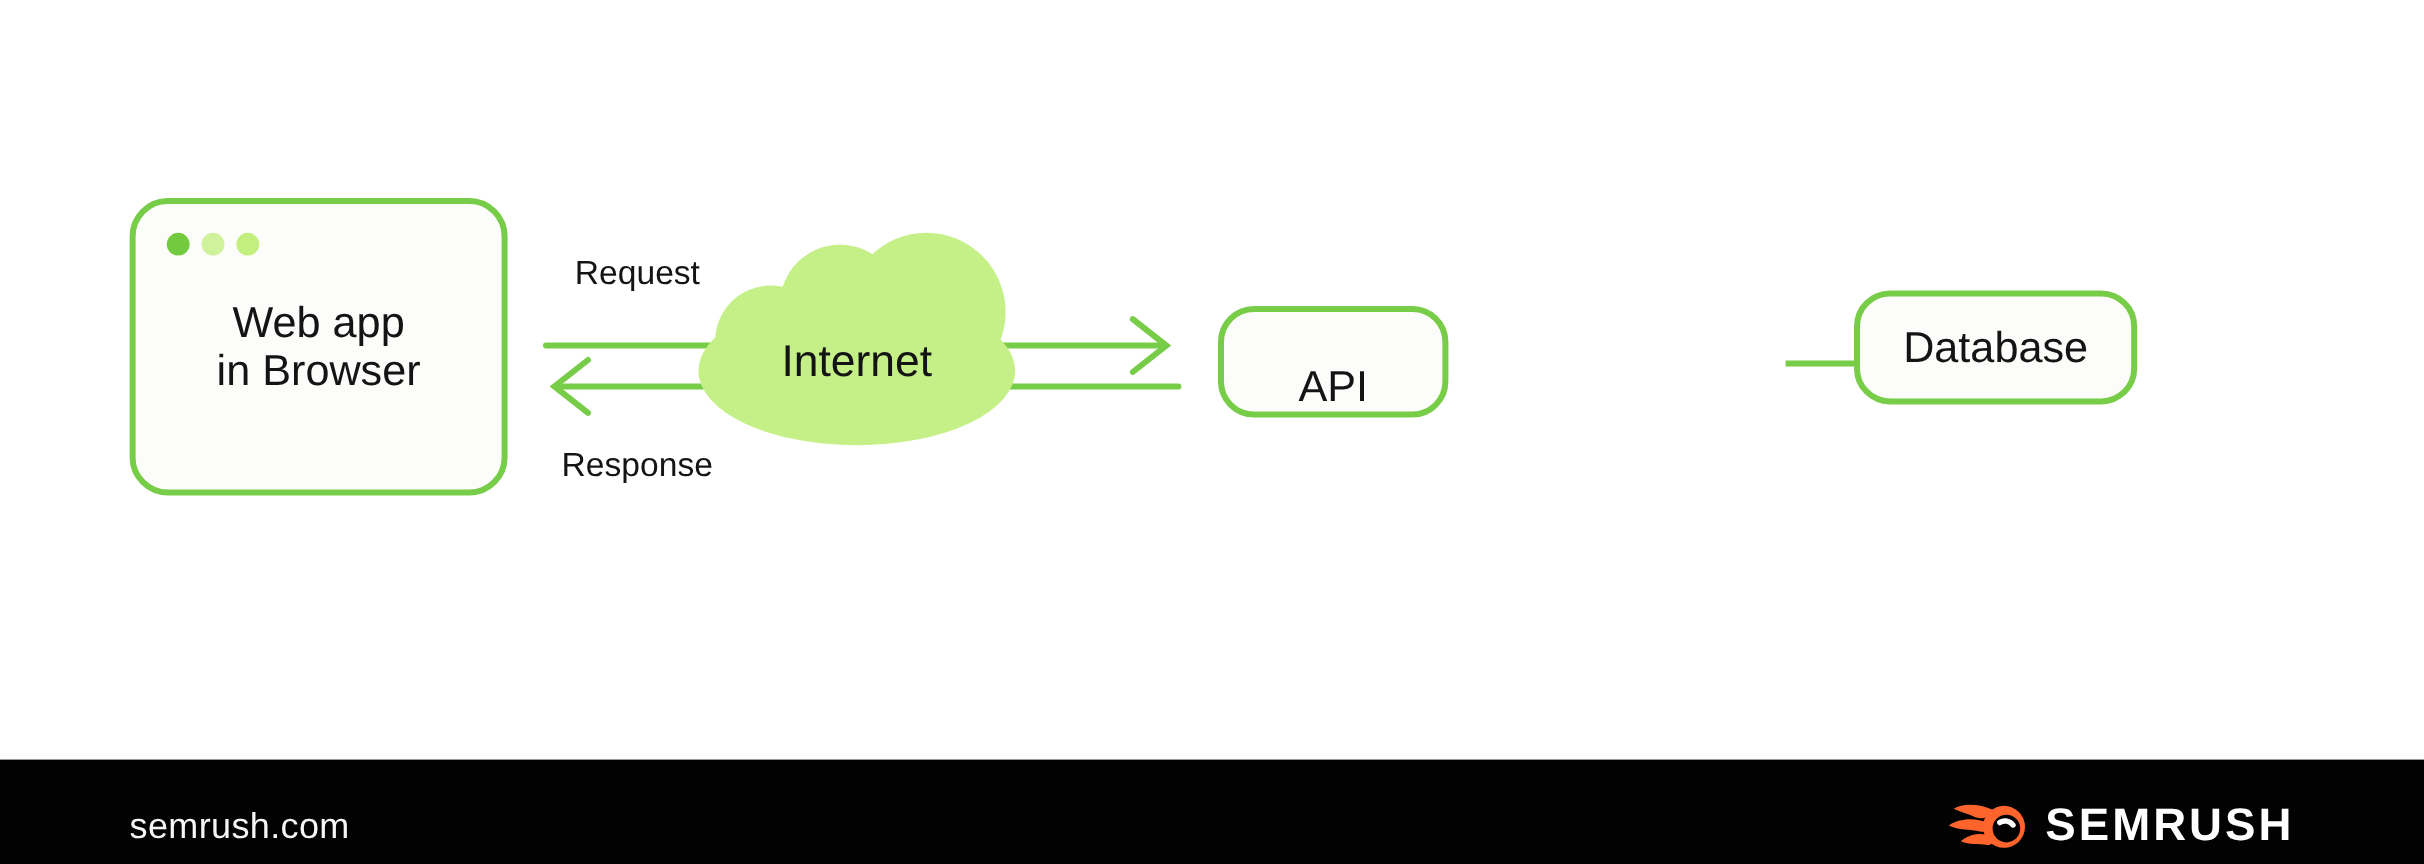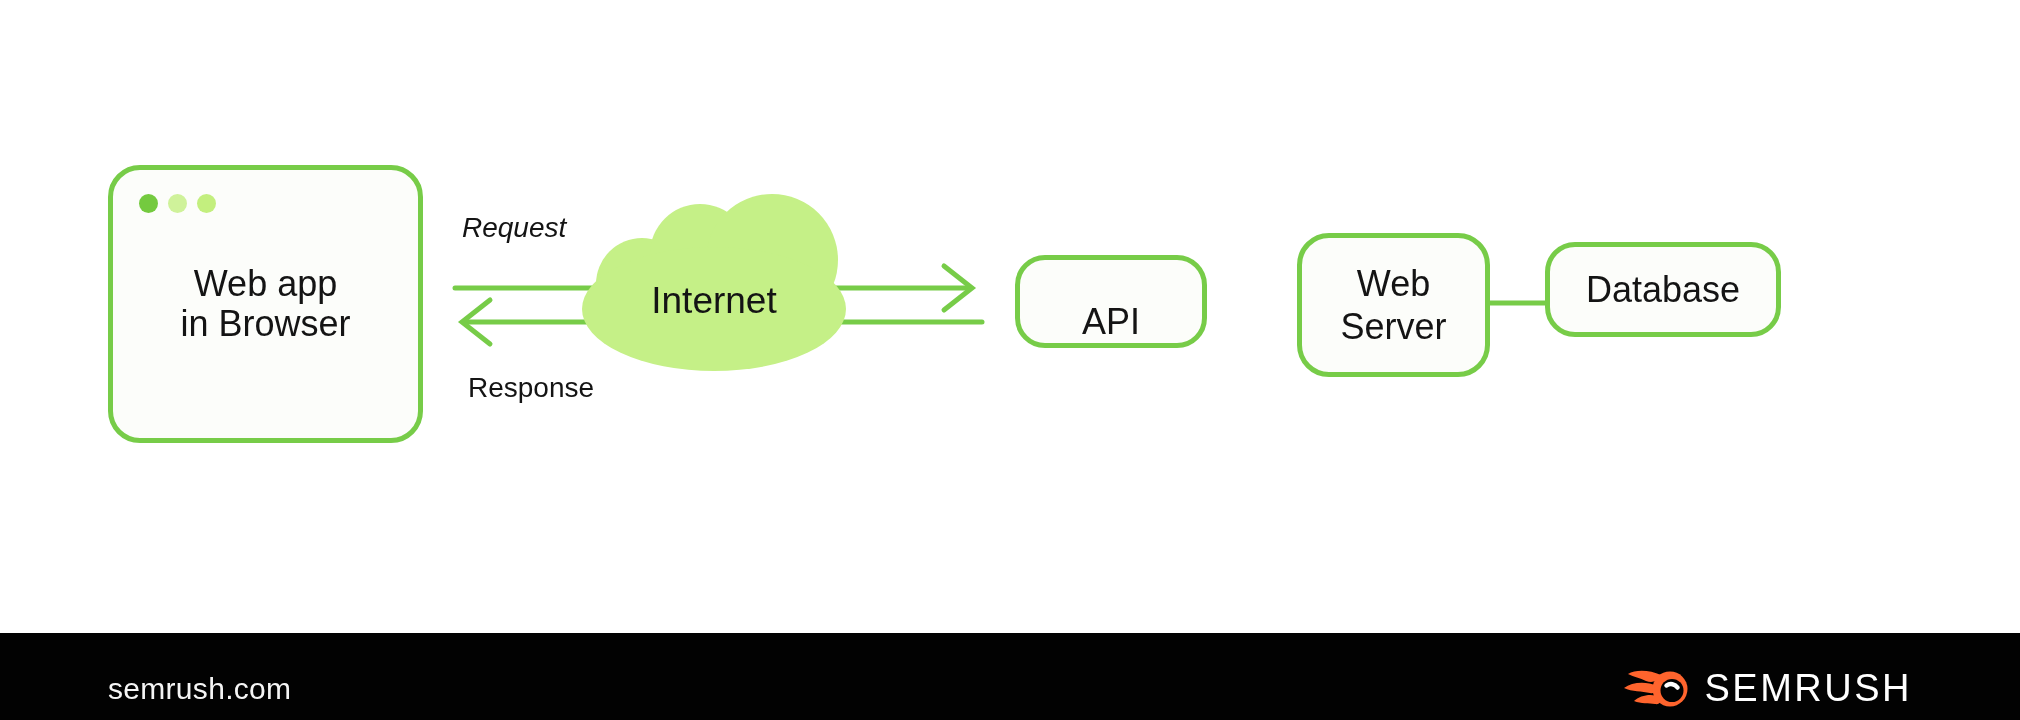--- a/index.html
+++ b/index.html
@@ -49,21 +49,21 @@
     justify-content: center;
     text-align: center;
     color: var(--text-dark);
     font-size: 36px;
     line-height: 1.2;
     white-space: pre-line;
     z-index: 2;
   }
   #browser-box {
     left: 108px; top: 165px;
-    width: 315px; height: 278px;
+    width: 315px; height: 248px;
     justify-content: center;
   }
   #browser-dots {
     position: absolute;
     left: 26px; top: 24px;
     display: flex;
     gap: 10px;
   }
   .traffic-dot {
     width: 19px; height: 19px;
@@ -90,21 +90,21 @@
     color: var(--text-dark);
     z-index: 4;
   }
   
   .flow-label {
     position: absolute;
     font-size: 28px;
     color: var(--text-dark);
     z-index: 2;
   }
-  #request-label { left: 462px; top: 212px; font-style: italic; }
+  #request-label { left: 479px; top: 212px; }
   #response-label { left: 468px; top: 372px; }
   
   #footer-bar {
     position: absolute;
     left: 0; top: 633px;
     width: 2020px; height: 111px;
     background: var(--footer-bg);
     z-index: 5;
   }
   #site-url {
@@ -119,21 +119,21 @@
     position: absolute;
     right: 108px; top: 50%;
     transform: translateY(-50%);
     display: flex;
     align-items: center;
     gap: 12px;
   }
   #brand-wordmark {
     color: #ffffff;
     font-size: 38px;
-    font-weight: 400;
+    font-weight: 700;
     letter-spacing: 2.5px;
   }
 </style>
 </head>
 <body style="--green: #77cc48; --cloud-green: #c5f087; --text-dark: #141414; --brand-orange: #ff642d; --footer-bg: #020202; --box-fill: #fcfdfa;">
 
 <div id="canvas">
 
   <svg id="arrow-layer" viewBox="0 0 2020 720" xmlns="http://www.w3.org/2000/svg">
 
@@ -172,24 +172,20 @@
         <ellipse cx="134" cy="119" rx="132" ry="62"></ellipse>
       </g>
     </svg>
     <div id="cloud-label">Internet</div>
   </div>
 
   <div class="node-box" id="api-box">
     <div>API</div>
   </div>
 
-  <div class="node-box" id="webserver-box">
-    <div>Web
-Server</div>
-  </div>
 
   <div class="node-box" id="database-box">
     <div>Database</div>
   </div>
 
   <div id="footer-bar">
     <div id="site-url">semrush.com</div>
     <div id="brand-logo">
       <svg width="68" height="46" viewBox="0 0 68 46" xmlns="http://www.w3.org/2000/svg">
         <g fill="#ff642d" class="flame-fill">

